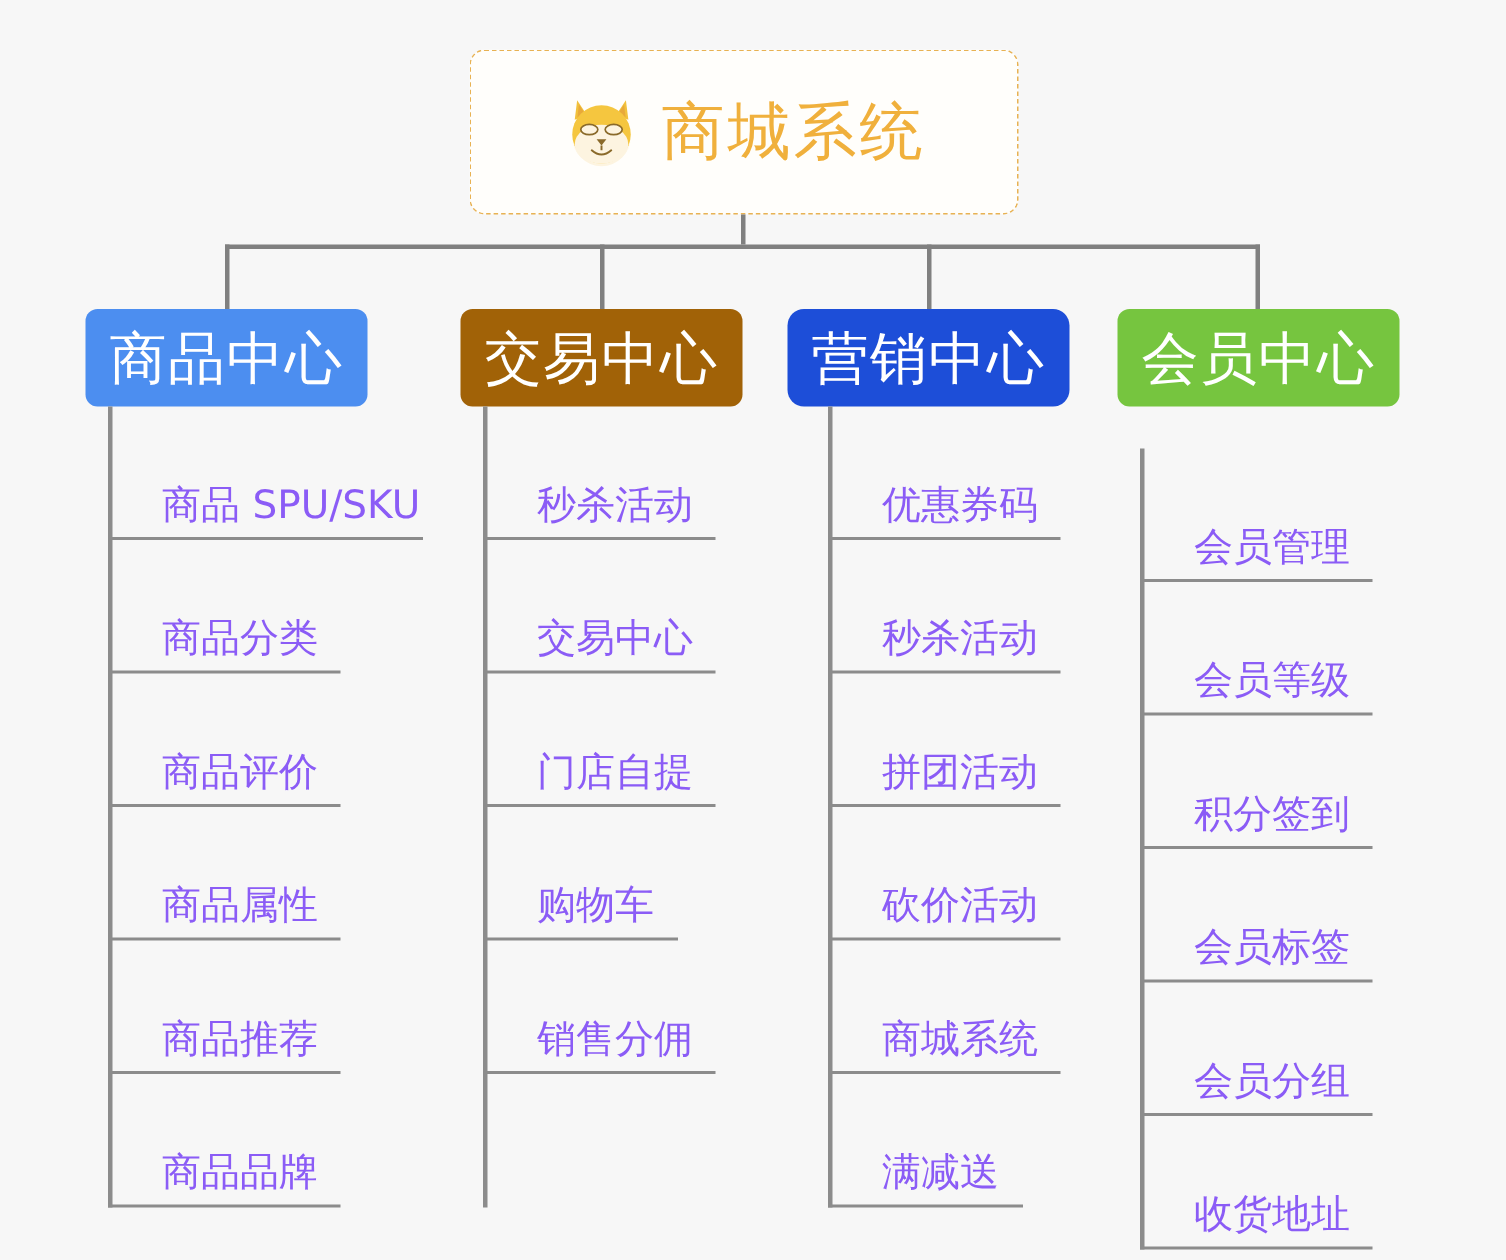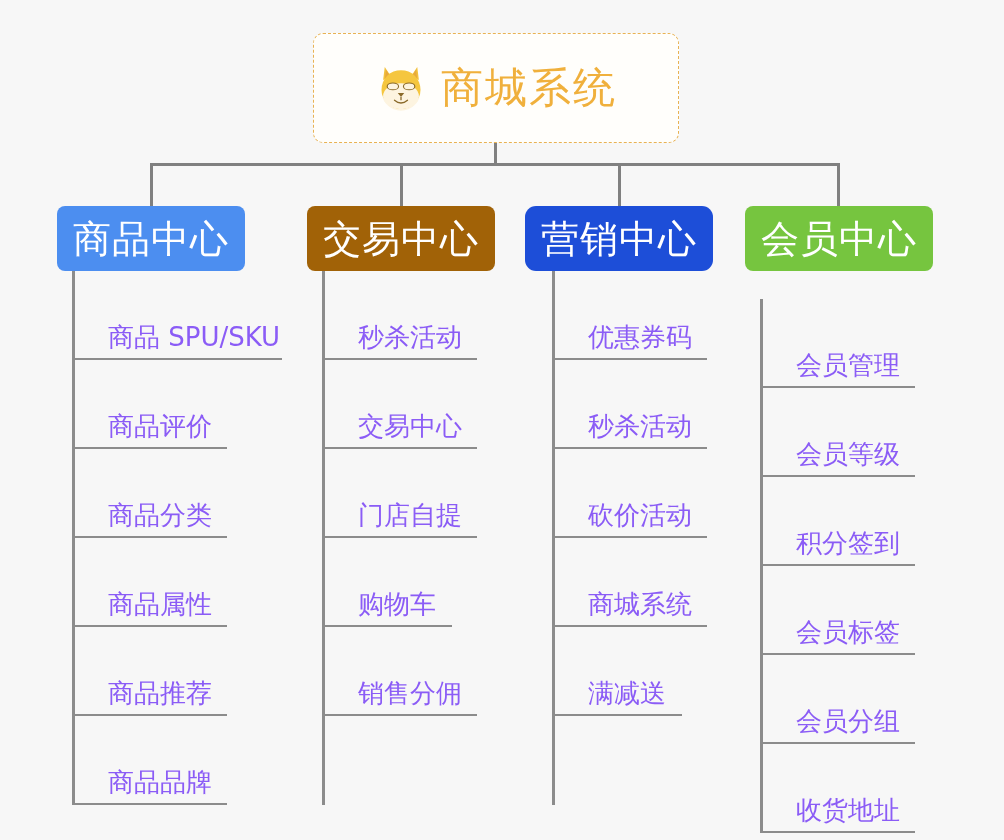--- a/index.html
+++ b/index.html
@@ -134,26 +134,26 @@
   <div class="cat-box" style="left: 745px; background: rgb(118, 197, 63);">
     <span class="cat-label">会员中心</span>
   </div>
 
   <div class="col" style="left:72px;">
     <div class="spine" style="height:534px;"></div>
     <div class="leaf">
         <span class="leaf-text" style="width:210px">商品 SPU/SKU</span>
       </div>
     <div class="leaf">
+        <span class="leaf-text" style="width:155px">商品分类</span>
+      </div>
+    <div class="leaf">
         <span class="leaf-text" style="width:155px">商品评价</span>
       </div>
     <div class="leaf">
-        <span class="leaf-text" style="width:155px">商品分类</span>
-      </div>
-    <div class="leaf">
         <span class="leaf-text" style="width:155px">商品属性</span>
       </div>
     <div class="leaf">
         <span class="leaf-text" style="width:155px">商品推荐</span>
       </div>
     <div class="leaf">
         <span class="leaf-text" style="width:155px">商品品牌</span>
       </div>
   </div>
 
@@ -178,20 +178,23 @@
 
   <div class="col" style="left:540px;margin-left:12px;">
     <div class="spine" style="height:534px;"></div>
     <div class="leaf">
         <span class="leaf-text" style="width:155px">优惠券码</span>
       </div>
     <div class="leaf">
         <span class="leaf-text" style="width:155px">秒杀活动</span>
       </div>
     <div class="leaf">
+        <span class="leaf-text" style="width:155px">拼团活动</span>
+      </div>
+    <div class="leaf">
         <span class="leaf-text" style="width:155px">砍价活动</span>
       </div>
     <div class="leaf">
         <span class="leaf-text" style="width:155px">商城系统</span>
       </div>
     <div class="leaf">
         <span class="leaf-text" style="width:130px">满减送</span>
       </div>
   </div>
 

